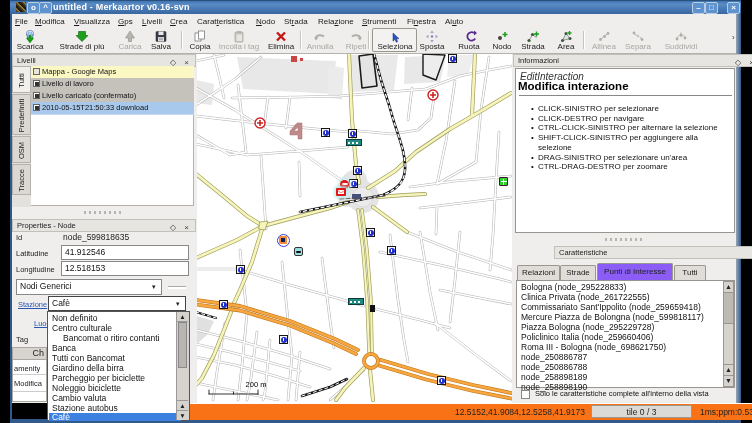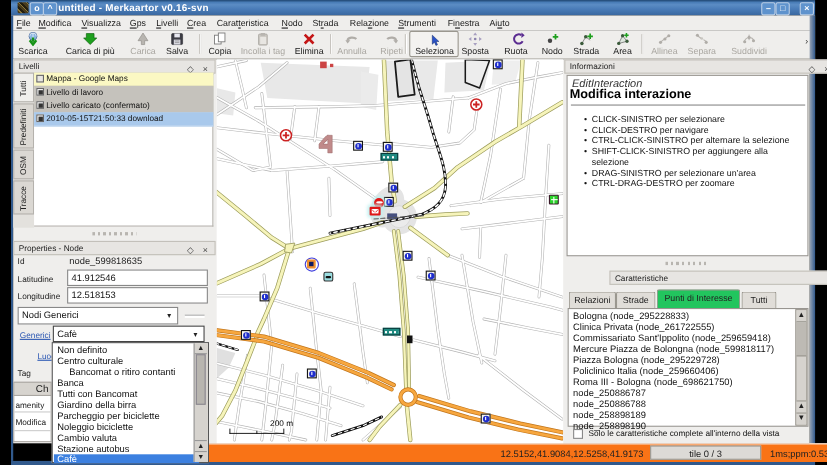--- a/index.html
+++ b/index.html
@@ -60,21 +60,21 @@
 <span style="left:246px"><u>N</u>odo</span>
 <span style="left:274px">St<u>r</u>ada</span>
 <span style="left:308px">Rela<u>z</u>ione</span>
 <span style="left:352px"><u>S</u>trumenti</span>
 <span style="left:397px">Fi<u>n</u>estra</span>
 <span style="left:435px">Ai<u>u</u>to</span>
 </div>
 
 <div class="abs" id="toolbar"></div>
 <div class="abs tool" style="left:30px">Scarica</div>
-<div class="abs tool" style="left:82px">Carica di più</div>
+<div class="abs tool" style="left:82px">Strade di più</div>
 <div class="abs tool dis" style="left:130px">Carica</div>
 <div class="abs tool" style="left:161px">Salva</div>
 <div class="abs tsep" style="left:181px"></div>
 <div class="abs tool" style="left:200px">Copia</div>
 <div class="abs tool dis" style="left:239px">Incolla i tag</div>
 <div class="abs tool" style="left:281px">Elimina</div>
 <div class="abs tsep" style="left:300px"></div>
 <div class="abs tsep" style="left:368px"></div>
 <div class="abs tool dis" style="left:320px">Annulla</div>
 <div class="abs tool dis" style="left:356px">Ripeti</div>
@@ -225,21 +225,21 @@
 
 <div class="abs dtitle" style="left:12px;top:219px;width:184px;">Properties - Node<span class="dbtns">◇&nbsp;×</span></div>
 <div class="abs plabel" style="left:16px;top:233px;">Id</div>
 <div class="abs plabel" style="left:63px;top:232px;font-size:8.5px;">node_599818635</div>
 <div class="abs plabel" style="left:16px;top:249px;">Latitudine</div>
 <div class="abs field" style="left:61px;top:245px;width:128px;height:15px;">41.912546</div>
 <div class="abs plabel" style="left:16px;top:265px;">Longitudine</div>
 <div class="abs field" style="left:61px;top:261px;width:128px;height:15px;">12.518153</div>
 <div class="abs field" style="left:16px;top:279px;width:146px;height:16px;">Nodi Generici<span class="combo-arrow">▾</span></div>
 <div class="abs" style="left:168px;top:286px;width:18px;height:2px;background:#fff;border-top:1px solid #aaa;"></div>
-<div class="abs plink" style="left:18px;top:300px;">Generici</div>
+<div class="abs plink" style="left:18px;top:300px;">Stazione</div>
 <div class="abs field" style="left:48px;top:296px;width:138px;height:15px;border:1px solid #444;">Cafè<span class="combo-arrow">▾</span></div>
 <div class="abs plink" style="left:18px;top:319px;padding-left:16px;">Luogo</div>
 <div class="abs plabel" style="left:16px;top:335px;">Tag</div>
 <div class="abs" style="left:12px;top:347px;width:35px;height:13px;background:#d7d4cf;border:1px solid #aaa7a2;box-sizing:border-box;font-size:9px;color:#222;text-align:right;padding-right:2px;">Ch</div>
 <div class="abs" style="left:12px;top:360px;width:35px;height:42px;background:#fff;border:1px solid #aaa7a2;border-top:none;box-sizing:border-box;"></div>
 <div class="abs plabel" style="left:14px;top:364px;">amenity</div>
 <div class="abs" style="left:13px;top:374px;width:33px;height:1px;background:#ccc;"></div>
 <div class="abs plabel" style="left:14px;top:379px;">Modifica</div>
 <div class="abs" style="left:13px;top:391px;width:33px;height:1px;background:#ccc;"></div>
 
@@ -256,21 +256,21 @@
 <div style="position:relative;padding-left:7px;"><span style="position:absolute;left:0;">•</span>DRAG-SINISTRO per selezionare un'area</div>
 <div style="position:relative;padding-left:7px;"><span style="position:absolute;left:0;">•</span>CTRL-DRAG-DESTRO per zoomare</div>
 </div>
 
 <div class="abs" style="left:605px;top:238px;width:40px;height:3px;background:repeating-linear-gradient(90deg,#b8b5b0 0 2px,#efeeec 2px 5px);"></div>
 
 <div class="abs dtitle" style="left:513px;top:246px;width:224px;margin-left:41px;">Caratteristiche<span class="dbtns">◇&nbsp;×</span></div>
 <div class="abs" id="tabrow" style="left:517px;top:263px;height:16px;font-size:8px;color:#222;">
   <div class="abs" style="left:0;top:2px;width:41px;height:14px;background:#e0ddd8;border:1px solid #9a978f;border-bottom:none;border-radius:2px 2px 0 0;text-align:center;line-height:14px;">Relazioni</div>
   <div class="abs" style="left:43px;top:2px;width:34px;height:14px;background:#e0ddd8;border:1px solid #9a978f;border-bottom:none;border-radius:2px 2px 0 0;text-align:center;line-height:14px;">Strade</div>
-  <div class="abs" style="left:80px;top:0;width:74px;height:17px;background:#22c55e;border:1px solid #9a978f;border-bottom:none;border-radius:2px 2px 0 0;text-align:center;line-height:15px;">Punti di Interesse</div>
+  <div class="abs" style="left:80px;top:0;width:74px;height:17px;background:#8b5cf6;border:1px solid #9a978f;border-bottom:none;border-radius:2px 2px 0 0;text-align:center;line-height:15px;">Punti di Interesse</div>
   <div class="abs" style="left:157px;top:2px;width:30px;height:14px;background:#e0ddd8;border:1px solid #9a978f;border-bottom:none;border-radius:2px 2px 0 0;text-align:center;line-height:14px;">Tutti</div>
 </div>
 <div class="abs" style="left:516px;top:280px;width:219px;height:108px;background:#fff;border:1px solid #989590;box-sizing:border-box;"></div>
 <div class="abs" id="poilist" style="left:521px;top:283px;width:200px;font-size:8.5px;color:#111;line-height:9.95px;white-space:nowrap;">
 Bologna (node_295228833)<br>
 Clinica Privata (node_261722555)<br>
 Commissariato Sant'Ippolito (node_259659418)<br>
 Mercure Piazza de Bolongna (node_599818117)<br>
 Piazza Bologna (node_295229728)<br>
 Policlinico Italia (node_259660406)<br>

